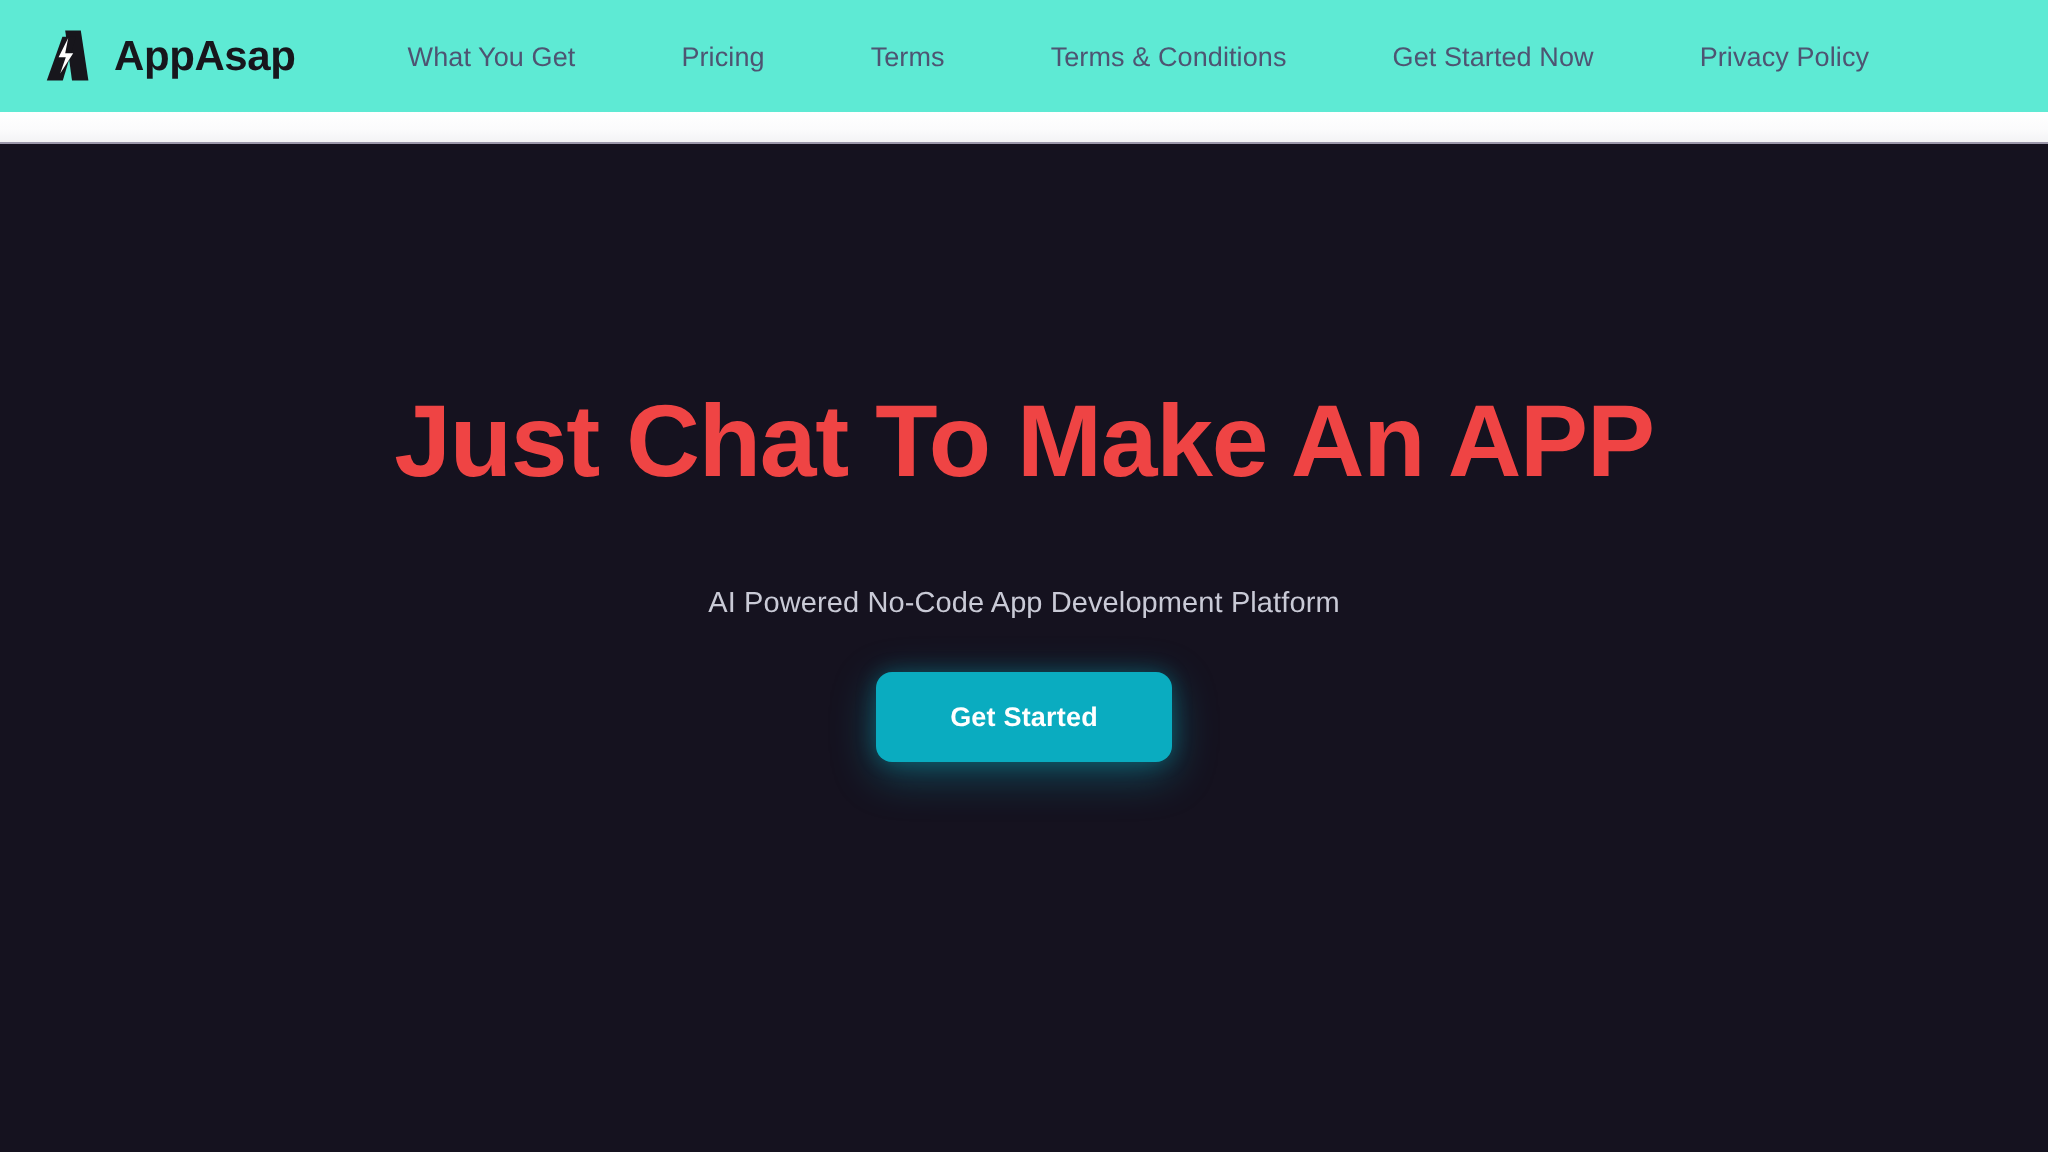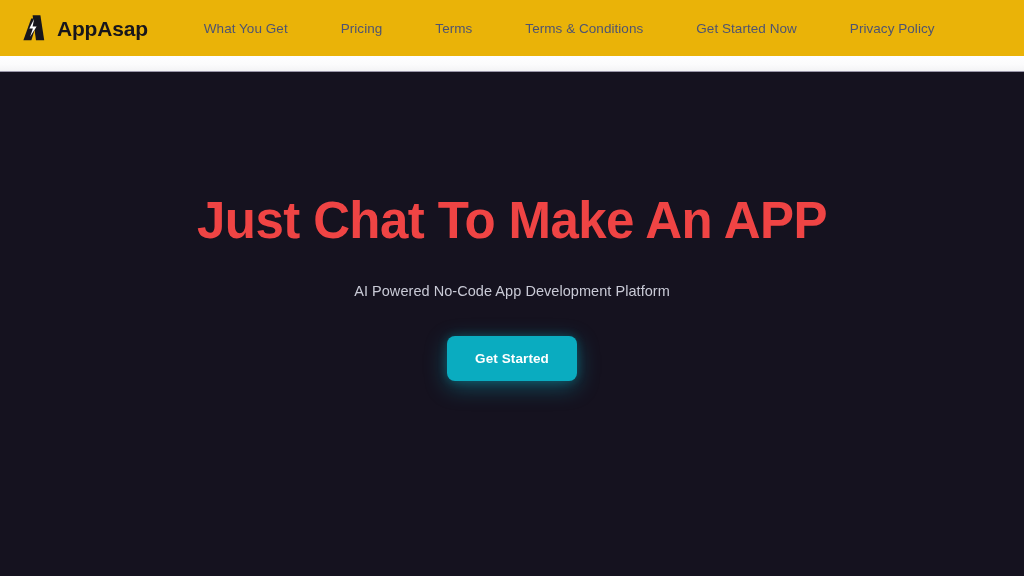--- a/index.html
+++ b/index.html
@@ -18,21 +18,21 @@
     height: 576px;
     display: flex;
     flex-direction: column;
   }
 
   
   .site-header {
     position: relative;
     height: 56px;
     flex: 0 0 56px;
-    background: #eab308;
+    background: #5eead4;
     display: flex;
     align-items: center;
     padding: 0 0 0 18px;
     box-sizing: border-box;
     z-index: 5;
   }
   .header-shadow {
     position: absolute;
     left: 0;
     top: 56px;
@@ -109,21 +109,21 @@
     left: 0;
     right: 0;
     text-align: center;
     color: #ef4444;
     font-size: 51px;
     font-weight: bold;
     letter-spacing: -0.6px;
     line-height: 1.1;
   }
   .hero-subtitle {
-    margin: 5px;
+    margin: 16px;
     position: absolute;
     top: 222px;
     left: 0;
     right: 0;
     text-align: center;
     color: #c9cad6;
     font-size: 14.5px;
     font-weight: normal;
     letter-spacing: 0.05px;
   }
@@ -132,21 +132,21 @@
     top: 280px;
     left: 0;
     right: 0;
     display: flex;
     justify-content: center;
   }
   .cta-button {
     display: inline-flex;
     align-items: center;
     justify-content: center;
-    width: 130px;
+    width: 148px;
     height: 45px;
     background: #0aacc0;
     color: #ffffff;
     font-size: 13.5px;
     font-weight: bold;
     border: none;
     border-radius: 8px;
     cursor: pointer;
     font-family: "Liberation Sans", sans-serif;
     letter-spacing: 0.1px;

